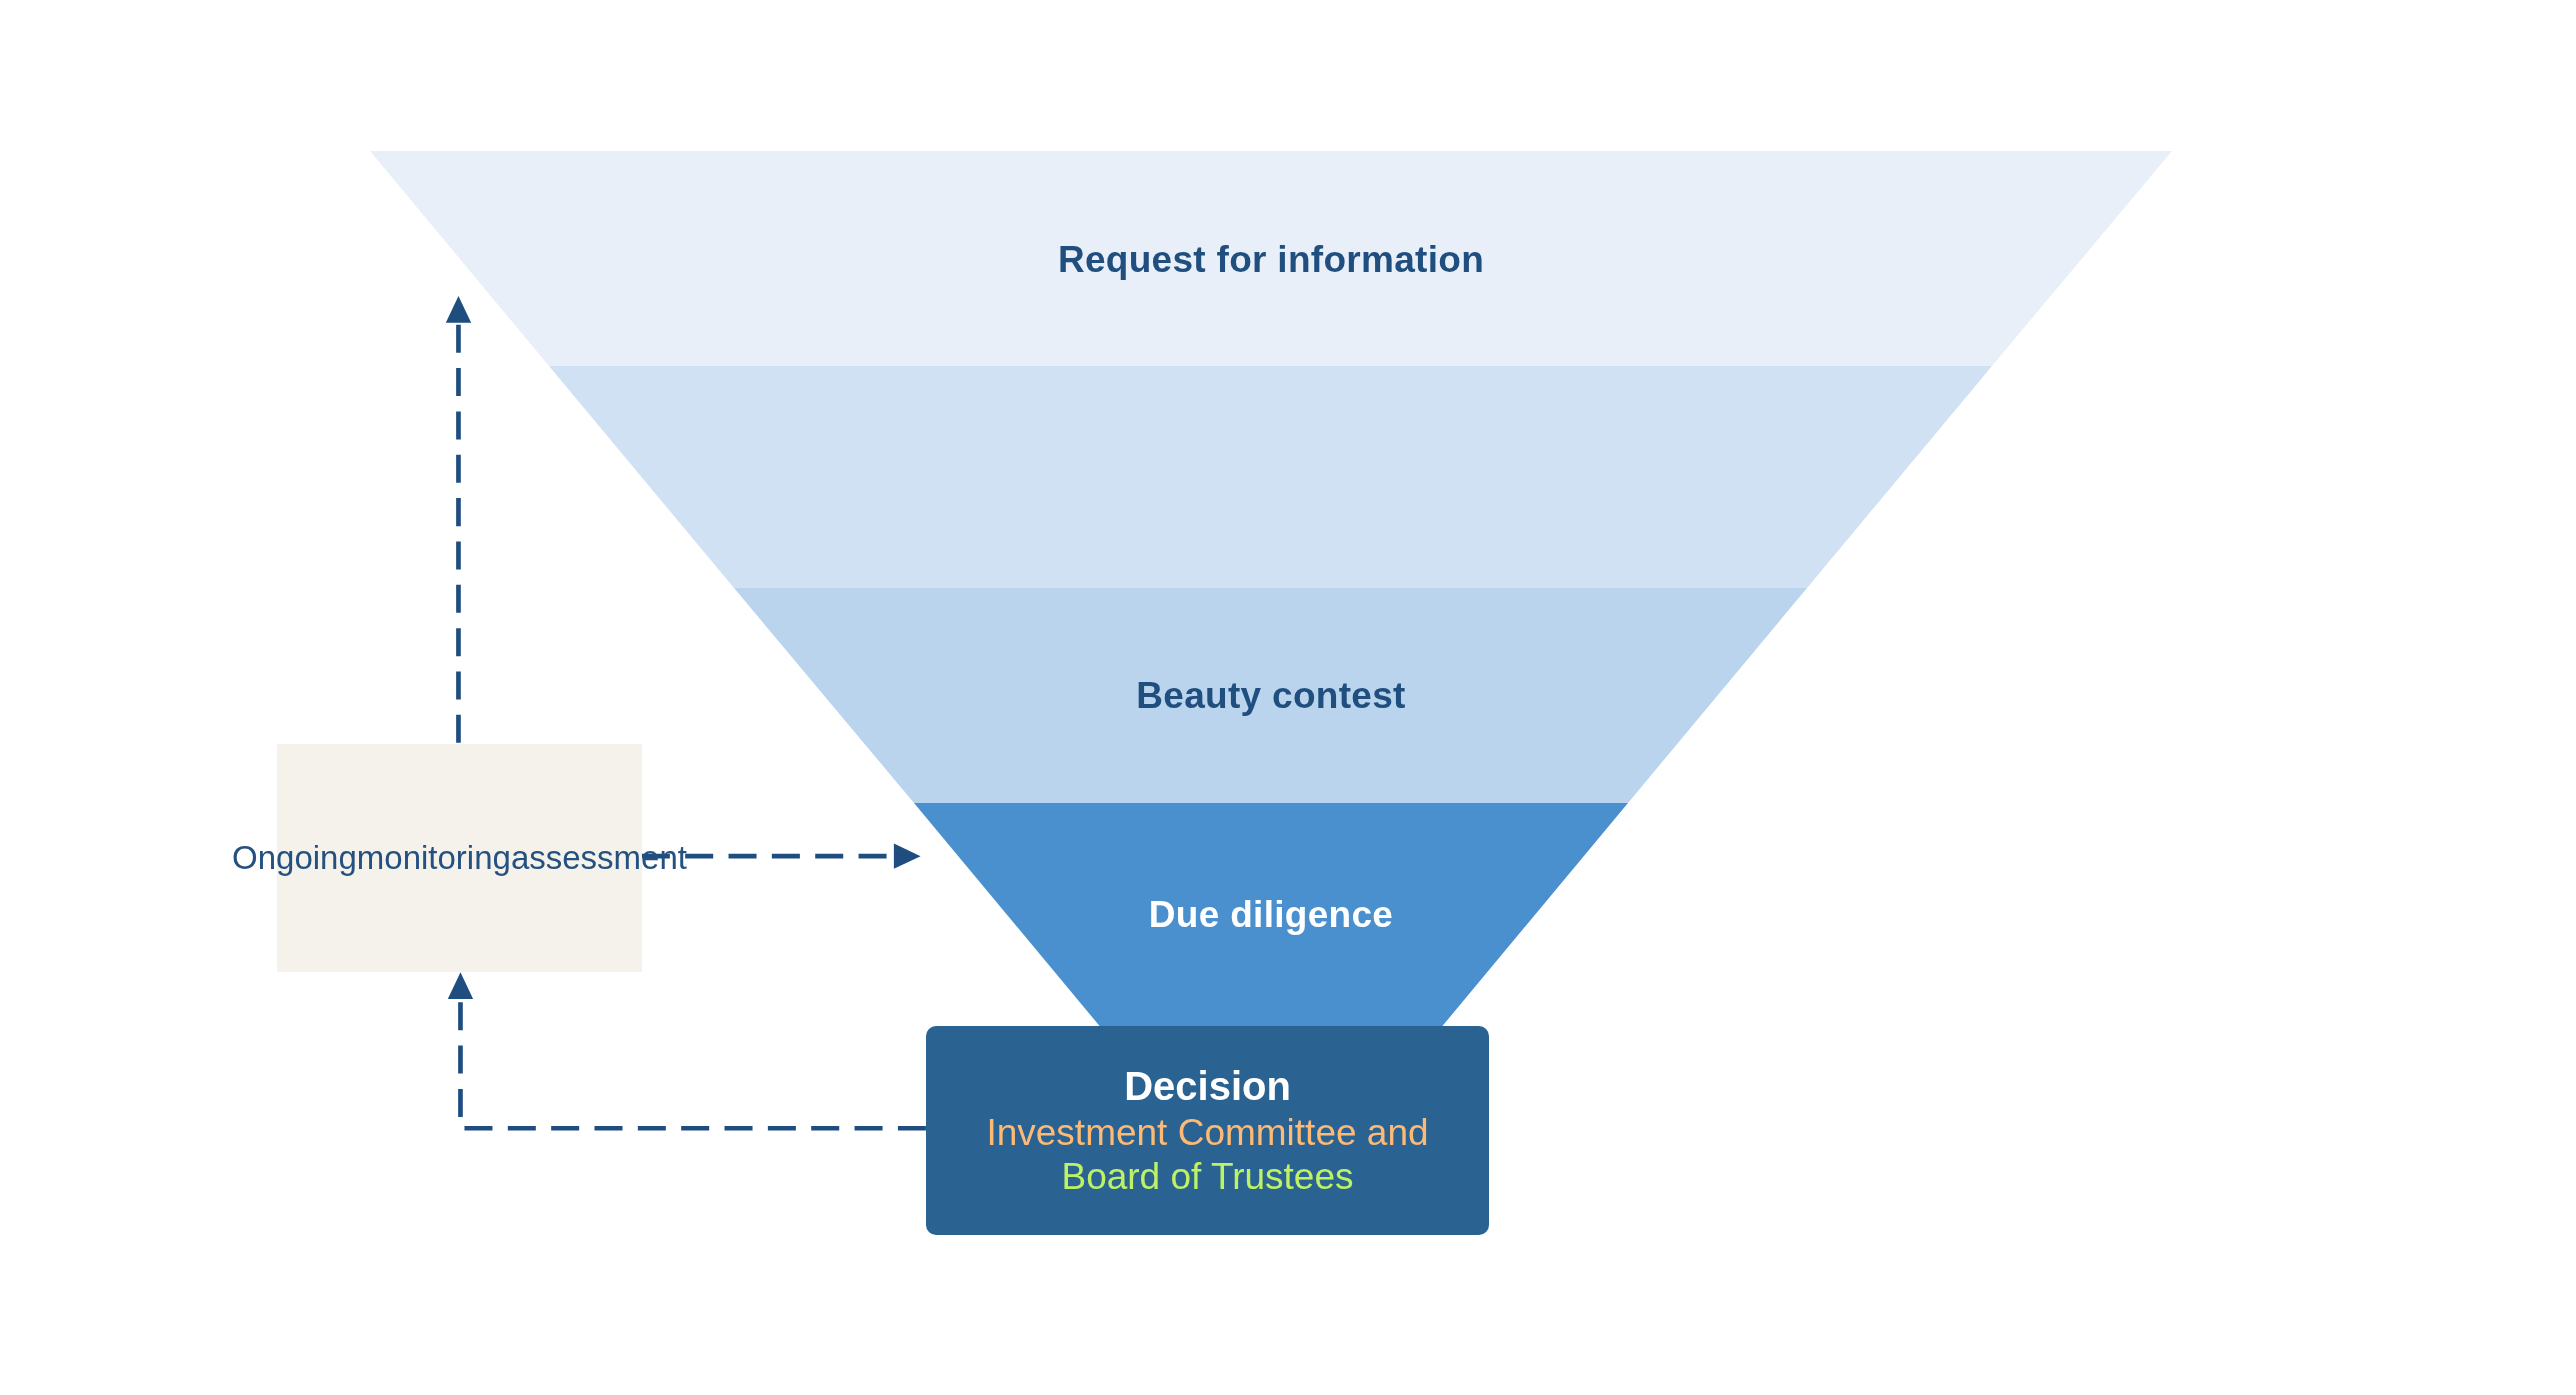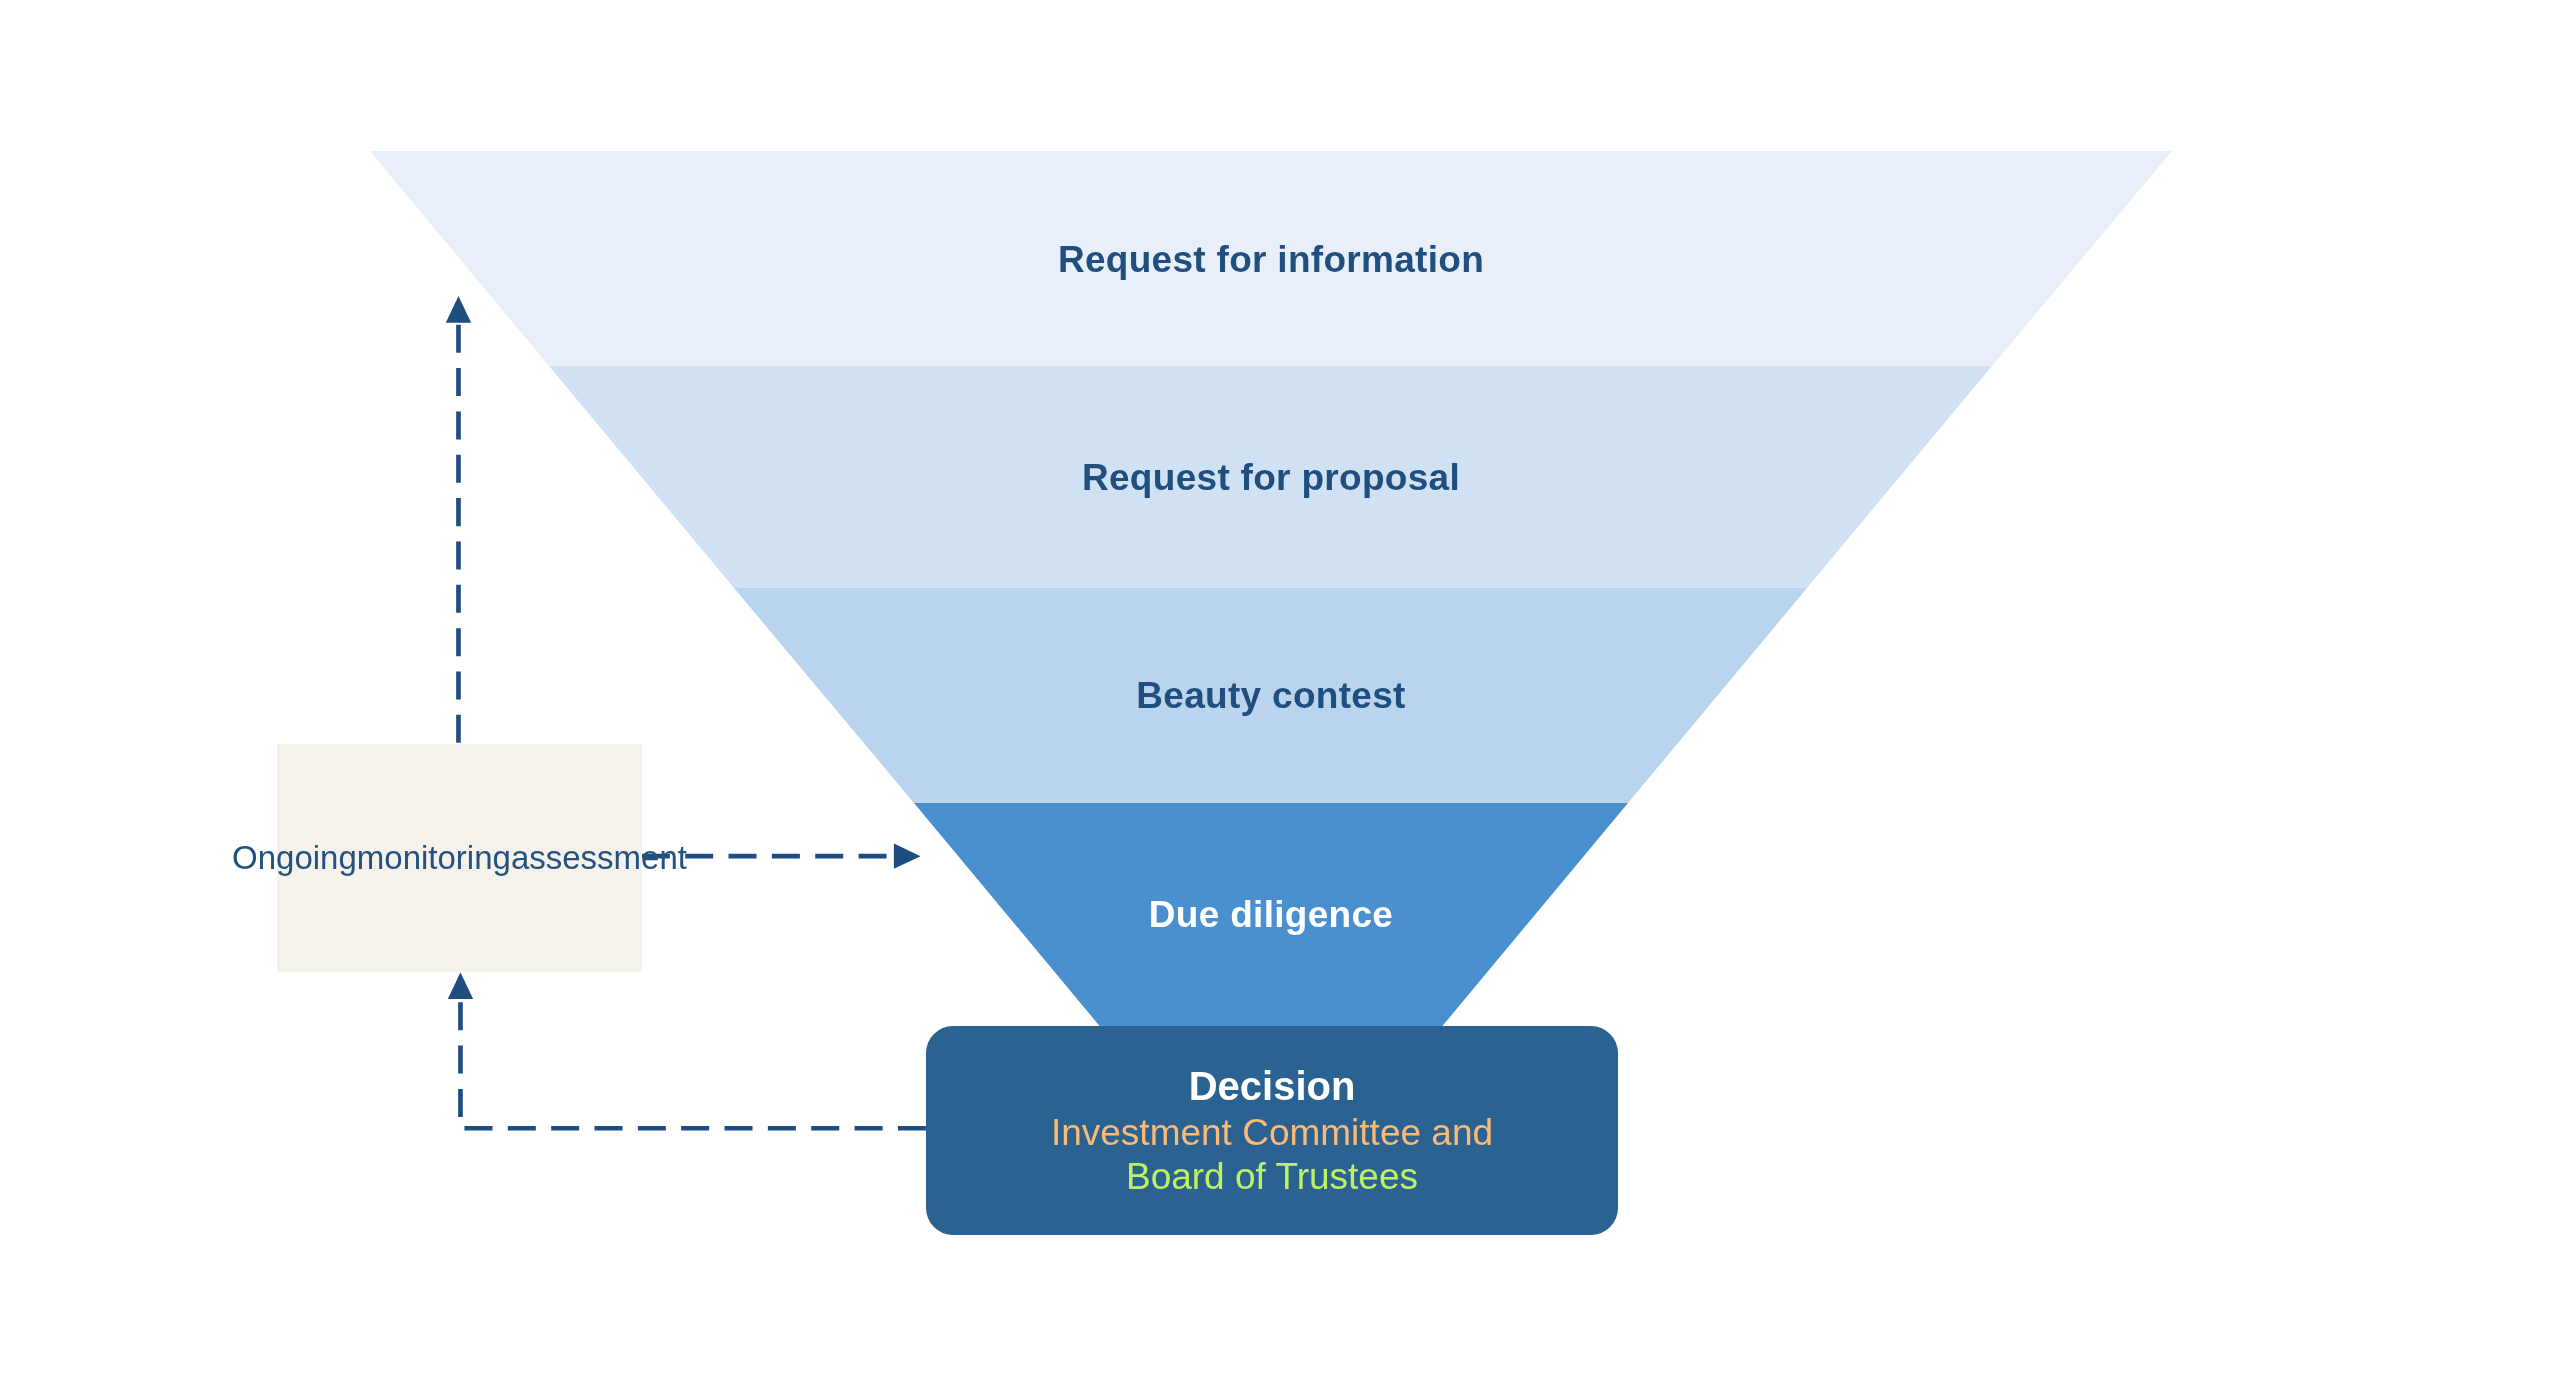--- a/index.html
+++ b/index.html
@@ -10,22 +10,22 @@
   .band-1{clip-path:polygon(0px 0px,1802px 0px,1622px 215px,179px 215px);}
   .band-2{clip-path:polygon(179px 215px,1622px 215px,1437px 437px,364px 437px);}
   .band-3{clip-path:polygon(364px 437px,1437px 437px,1258px 652px,544px 652px);}
   .band-4{clip-path:polygon(544px 652px,1258px 652px,901px 1081px);}
   .stage-label{position:absolute;left:0;width:100%;text-align:center;
                font-size:37px;font-weight:bold;line-height:53px;letter-spacing:0.3px;}
   .stage-label.l1{top:82px;}
   .stage-label.l2{top:300px;}
   .stage-label.l3{top:518px;}
   .stage-label.l4{top:737px;}
-  .decision-box{position:absolute;left:926px;top:1026px;width:692px;height:209px;
-                border-radius:27px;display:flex;flex-direction:column;justify-content:center;
+  .decision-box{position:absolute;left:926px;top:1026px;width:563px;height:209px;
+                border-radius:10px;display:flex;flex-direction:column;justify-content:center;
                 align-items:center;text-align:center;}
   .decision-title{font-size:40px;font-weight:bold;line-height:49px;}
   .decision-sub{font-size:37px;font-weight:normal;line-height:44px;}
   .side-box{position:absolute;left:277px;top:744px;width:365px;height:228px;
             display:flex;flex-direction:row;justify-content:center;align-items:center;
             text-align:center;}
   .side-line{font-size:33px;font-weight:normal;line-height:44px;}
   .arrow-layer{position:absolute;inset:0;width:2576px;height:1395px;}
   .dash{fill:none;stroke:#1f4d80;stroke-width:7px;stroke-dasharray:42 23;}
   .head{fill:#1f4d80;stroke:none;}
@@ -53,21 +53,20 @@
     </g>
   </svg>
 
   <div class="funnel">
     <div class="band band-1" style="background: rgb(232, 239, 248);"></div>
     <div class="band band-2" style="background: rgb(207, 225, 243);"></div>
     <div class="band band-3" style="background: rgb(185, 212, 236);"></div>
     <div class="band band-4" style="background: rgb(74, 144, 206);"></div>
 
     <div class="stage-label l1" style="color: rgb(31, 78, 127);">Request for information</div>
-    <div class="stage-label l2" style="color: rgb(31, 78, 127);">Request for proposal</div>
     <div class="stage-label l4" style="color: rgb(255, 255, 255);">Due diligence</div>
     <div class="stage-label l3" style="color: rgb(31, 78, 127);">Beauty contest</div>
   </div>
 
   <div class="decision-box" style="background: rgb(42, 98, 145);">
     <div class="decision-title" style="color: rgb(255, 255, 255);">Decision</div>
     <div class="decision-sub" style="color: #fdba74;">Investment Committee and</div>
     <div class="decision-sub" style="color: #bef264;">Board of Trustees</div>
   </div>
 

